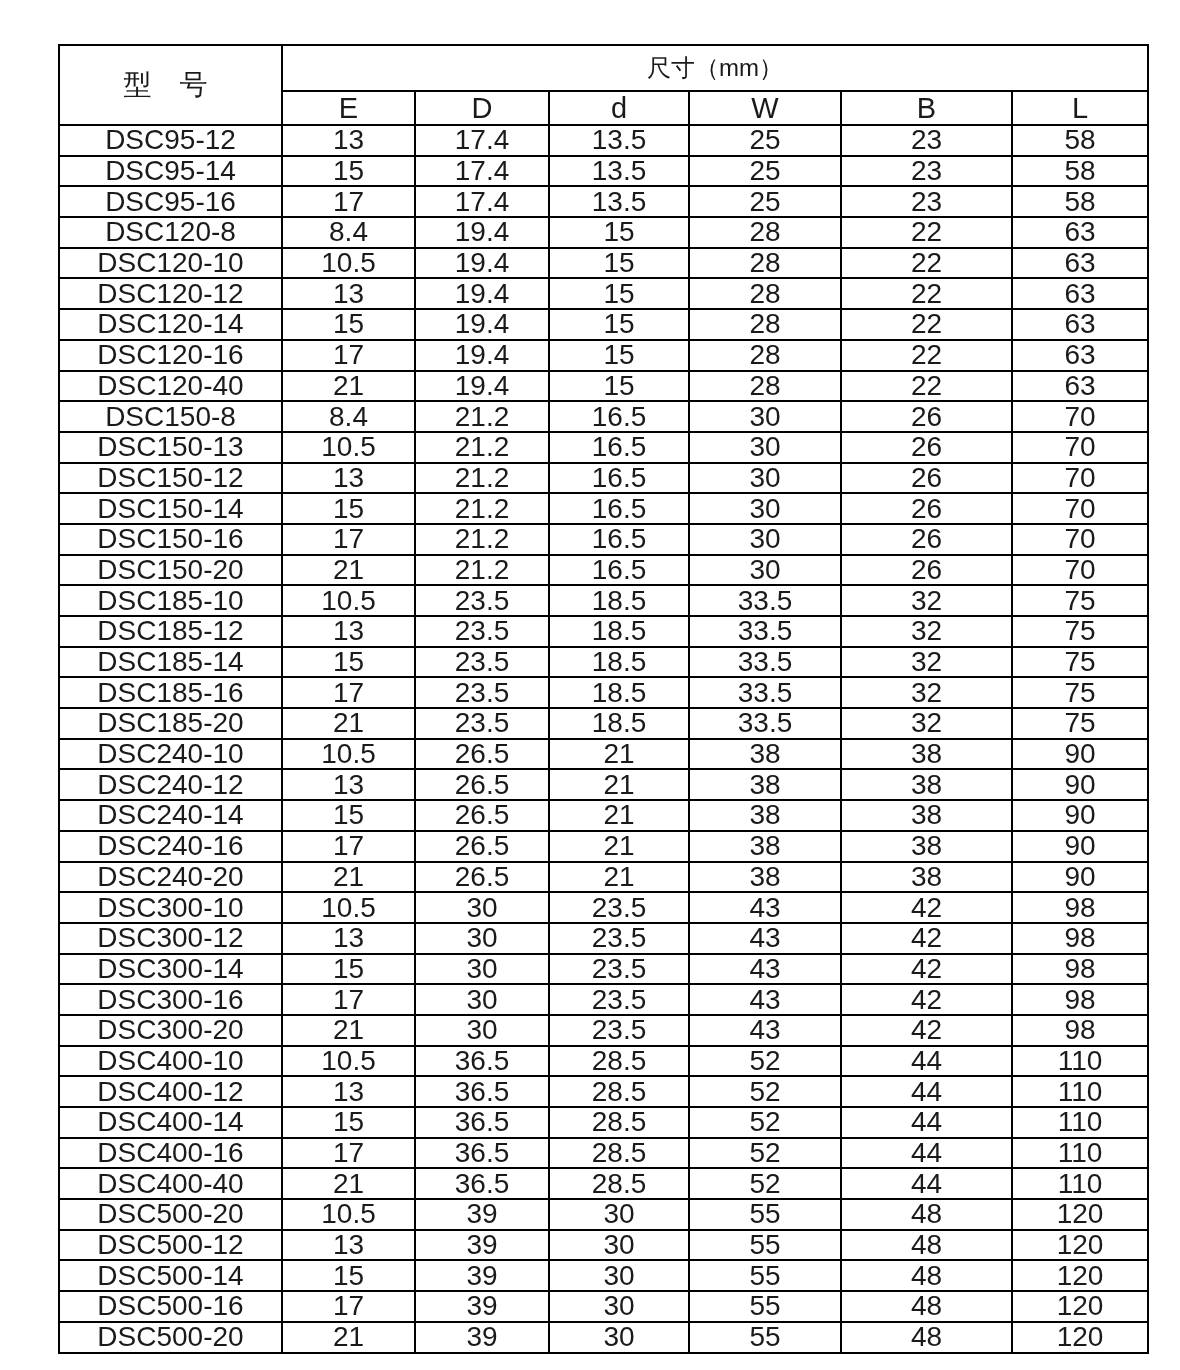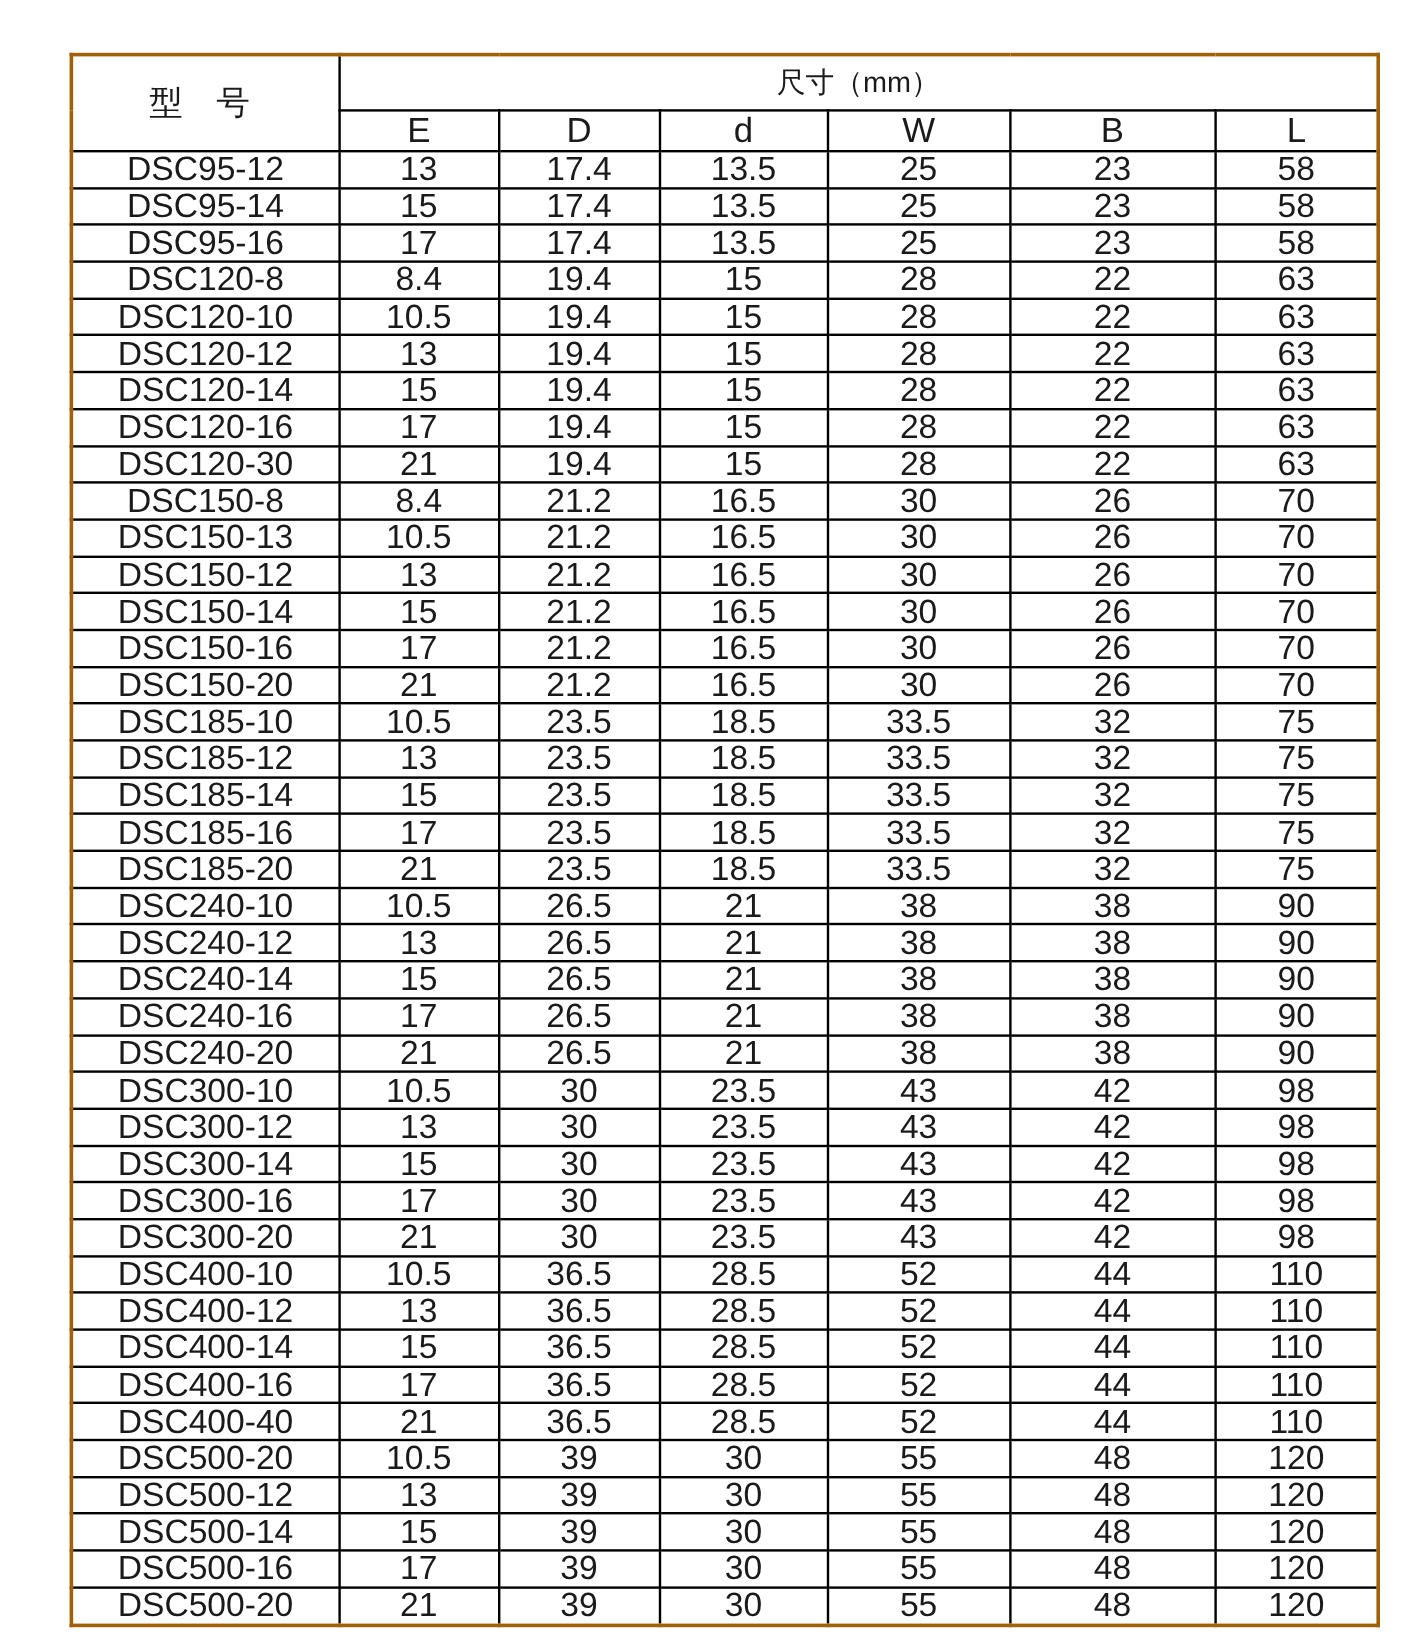--- a/index.html
+++ b/index.html
@@ -13,21 +13,21 @@
   }
   .table-wrap {
     position: absolute;
     left: 58px;
     top: 44px;
   }
   table.spec {
     border-collapse: collapse;
     table-layout: fixed;
     width: 1089px;
-    border: 3px solid #a16207;
+    border: 1px solid #a16207;
   }
   table.spec th,
   table.spec td {
     border: 2px solid #000;
     padding: 0;
     text-align: center;
     font-weight: 400;
     white-space: nowrap;
     overflow: hidden;
   }
@@ -150,21 +150,21 @@
         <tr>
           <td class="model">DSC120-16</td>
           <td class="val">17</td>
           <td class="val">19.4</td>
           <td class="val">15</td>
           <td class="val">28</td>
           <td class="val">22</td>
           <td class="val">63</td>
         </tr>
         <tr>
-          <td class="model">DSC120-30</td>
+          <td class="model">DSC120-40</td>
           <td class="val">21</td>
           <td class="val">19.4</td>
           <td class="val">15</td>
           <td class="val">28</td>
           <td class="val">22</td>
           <td class="val">63</td>
         </tr>
         <tr>
           <td class="model">DSC150-8</td>
           <td class="val">8.4</td>

